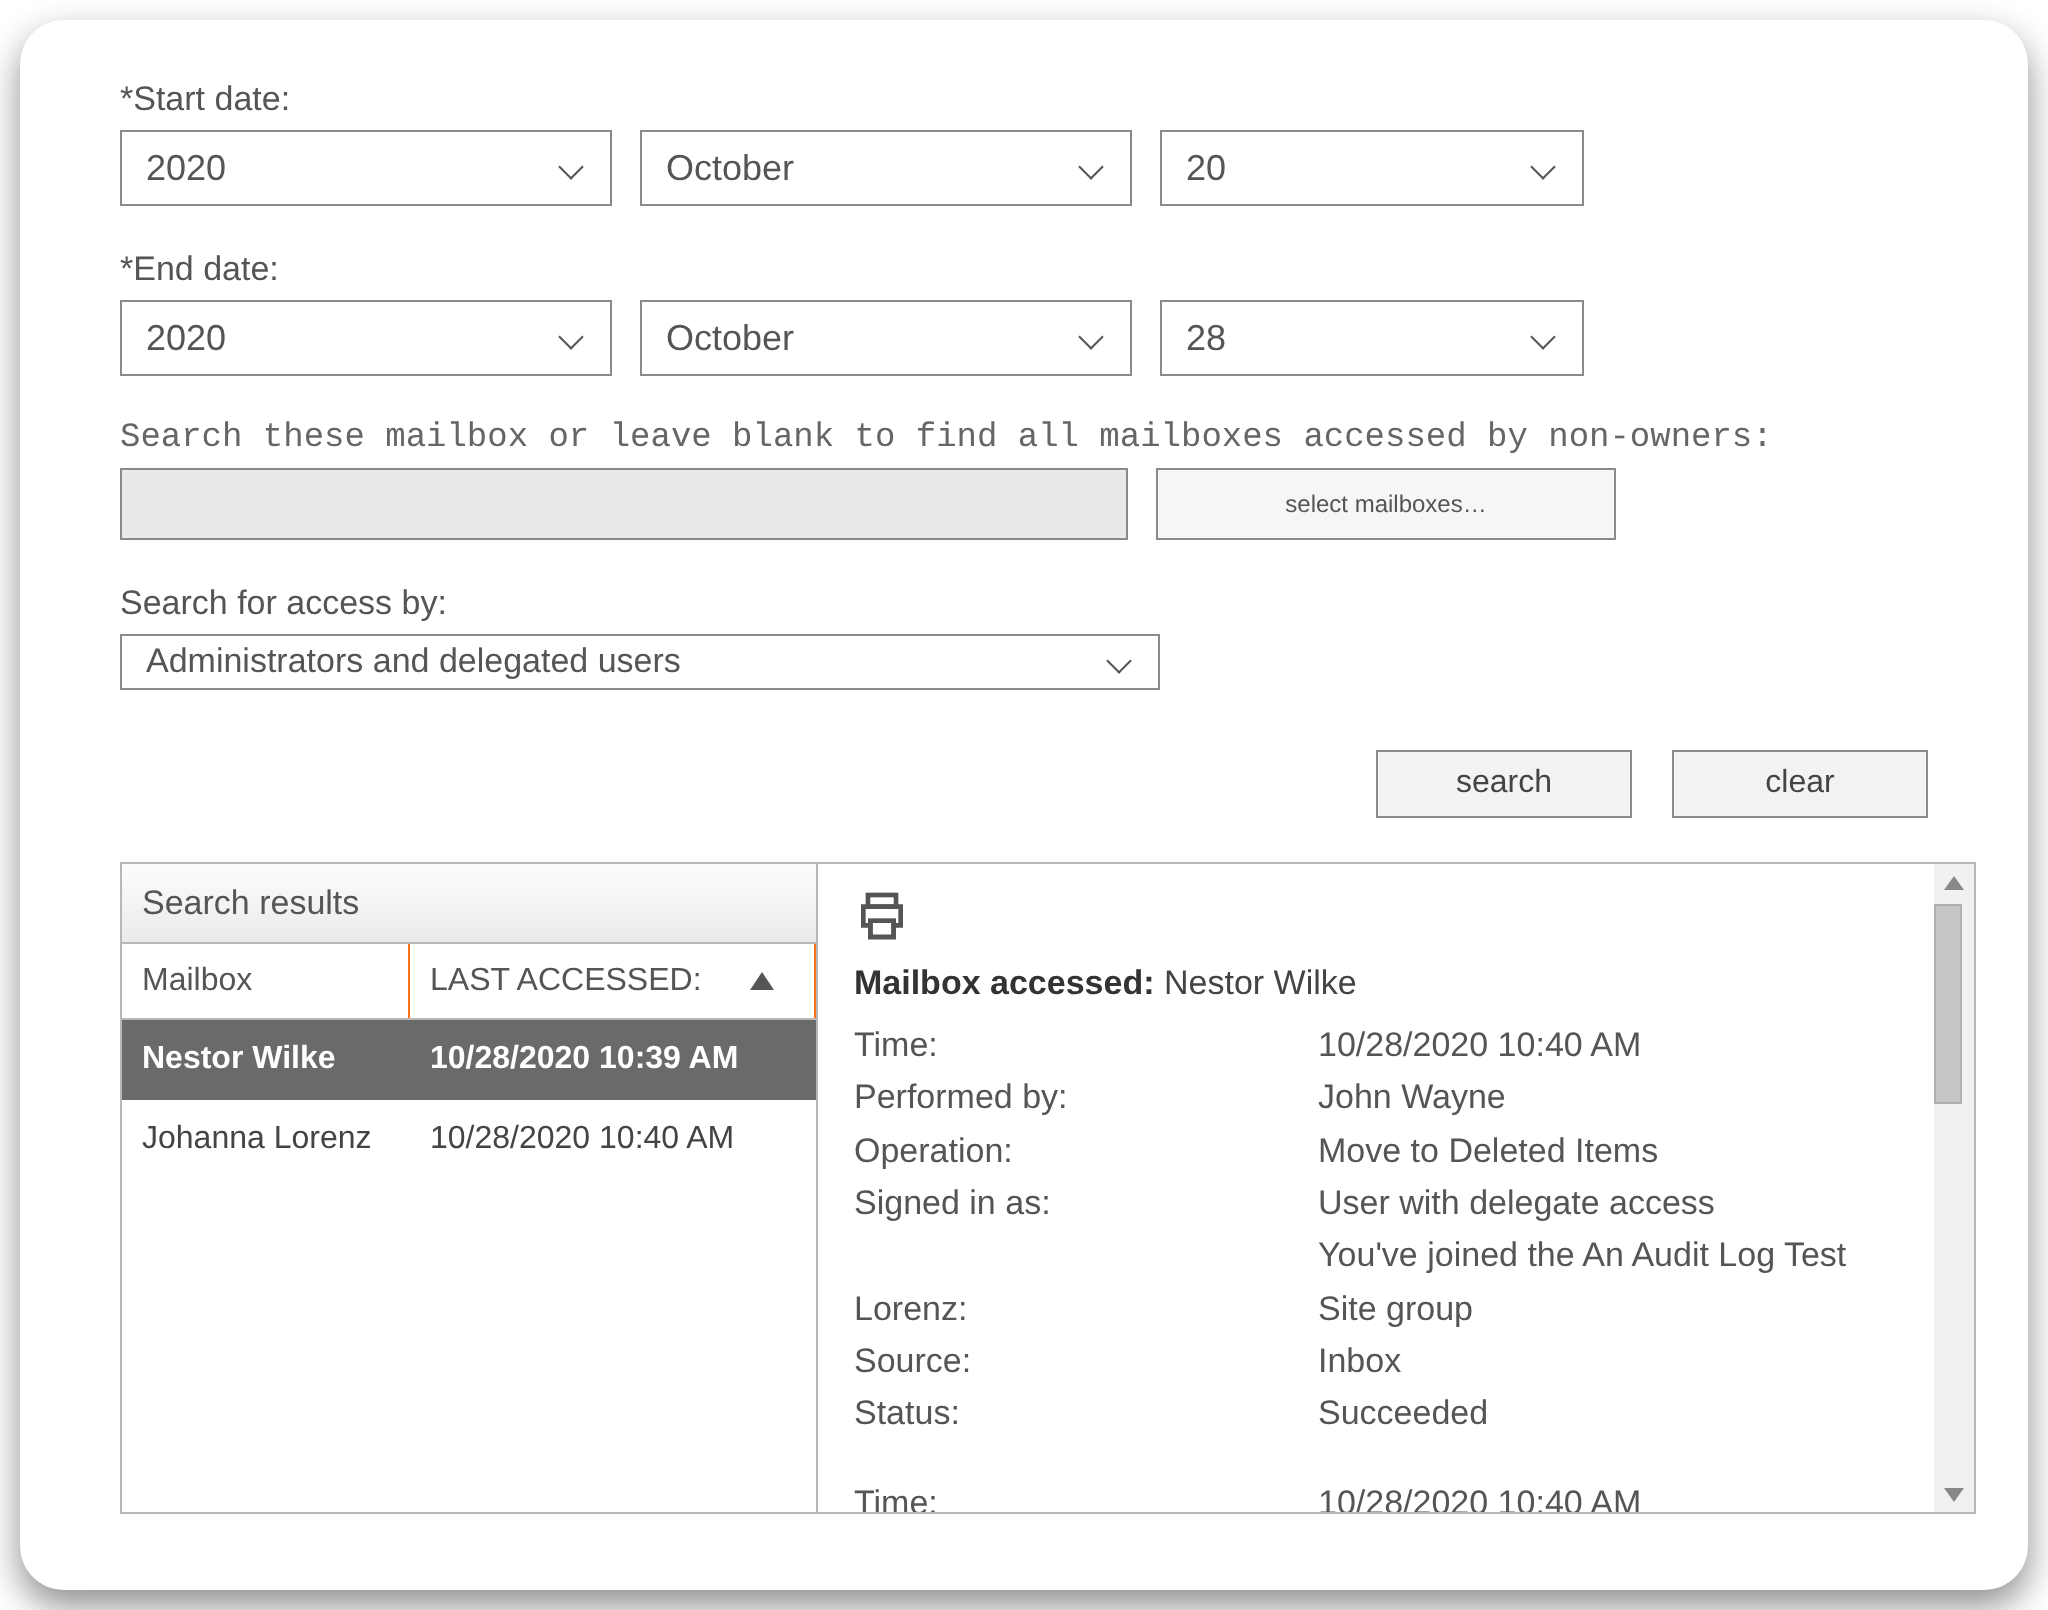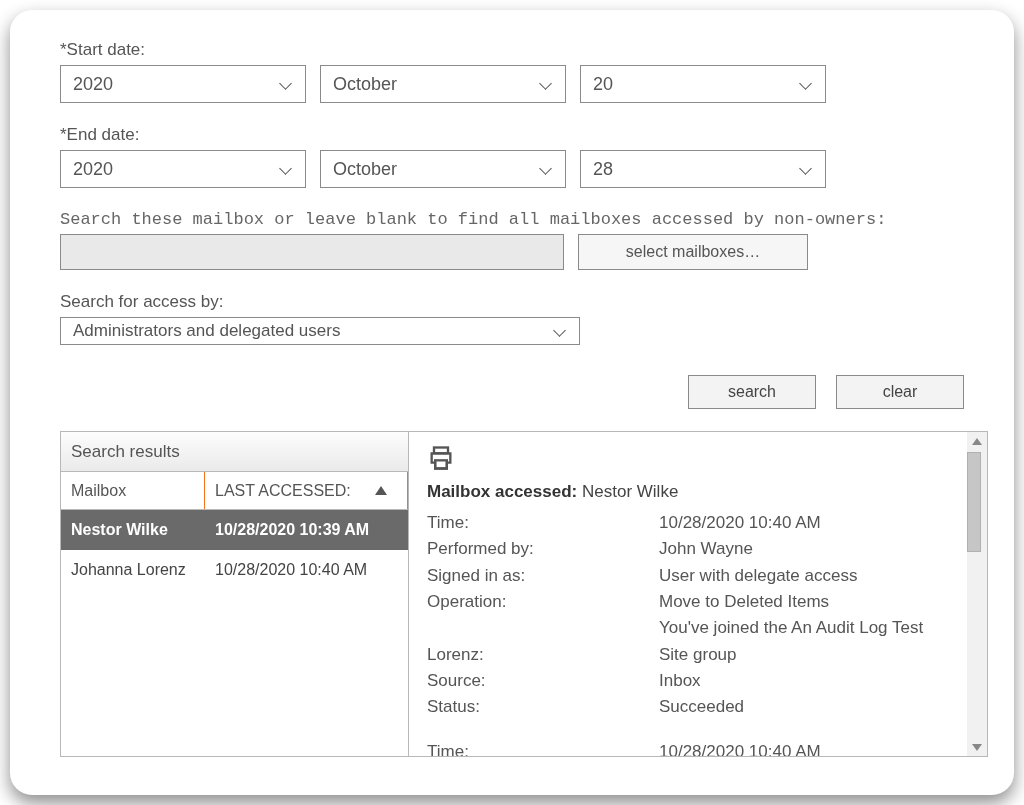--- a/index.html
+++ b/index.html
@@ -38,21 +38,21 @@
     height: 38px;
     padding: 0 12px;
     font-size: 18px;
     color: #555;
     background: #fff;
     cursor: pointer;
     user-select: none;
   }
   .select.year  { width: 246px; }
   .select.month { width: 246px; justify-content: space-between; }
-  .select.day   { width: 246px; }
+  .select.day   { width: 212px; }
   .chev {
     width: 14px; height: 14px;
     display: inline-block;
     position: relative;
   }
   .chev::before {
     content: "";
     position: absolute;
     left: 2px; top: 2px;
     width: 8px; height: 8px;
@@ -69,21 +69,21 @@
   .mailbox-row { display: flex; gap: 14px; margin-bottom: 22px; }
   .mailbox-input {
     width: 504px; height: 36px;
     border: 1px solid #8a8a8a;
     background: #e9e9e9;
   }
   .select-mailboxes-btn {
     width: 230px; height: 36px;
     border: 1px solid #8a8a8a;
     background: #f6f6f6;
-    font-size: 16px;
+    font-size: 12px;
     color: #555;
     text-align: center;
     display: flex; align-items: center; justify-content: center;
     cursor: pointer;
   }
   .access-select {
     width: 520px; height: 28px;
     border: 1px solid #8a8a8a;
     background: #fff;
     font-size: 17px; color: #555;
@@ -327,26 +327,26 @@
         <div id="detail-fields">
             <div class="kv">
               <div class="k">Time:</div>
               <div class="v">10/28/2020 10:40 AM</div>
             </div>
             <div class="kv">
               <div class="k">Performed by:</div>
               <div class="v">John Wayne</div>
             </div>
             <div class="kv">
+              <div class="k">Operation:</div>
+              <div class="v">Move to Deleted Items</div>
+            </div>
+            <div class="kv">
               <div class="k">Signed in as:</div>
               <div class="v">User with delegate access</div>
-            </div>
-            <div class="kv">
-              <div class="k">Operation:</div>
-              <div class="v">Move to Deleted Items</div>
             </div>
             <div class="kv">
               <div class="k"></div>
               <div class="v">You've joined the An Audit Log Test</div>
             </div>
             <div class="kv">
               <div class="k">Lorenz:</div>
               <div class="v">Site group</div>
             </div>
             <div class="kv">

